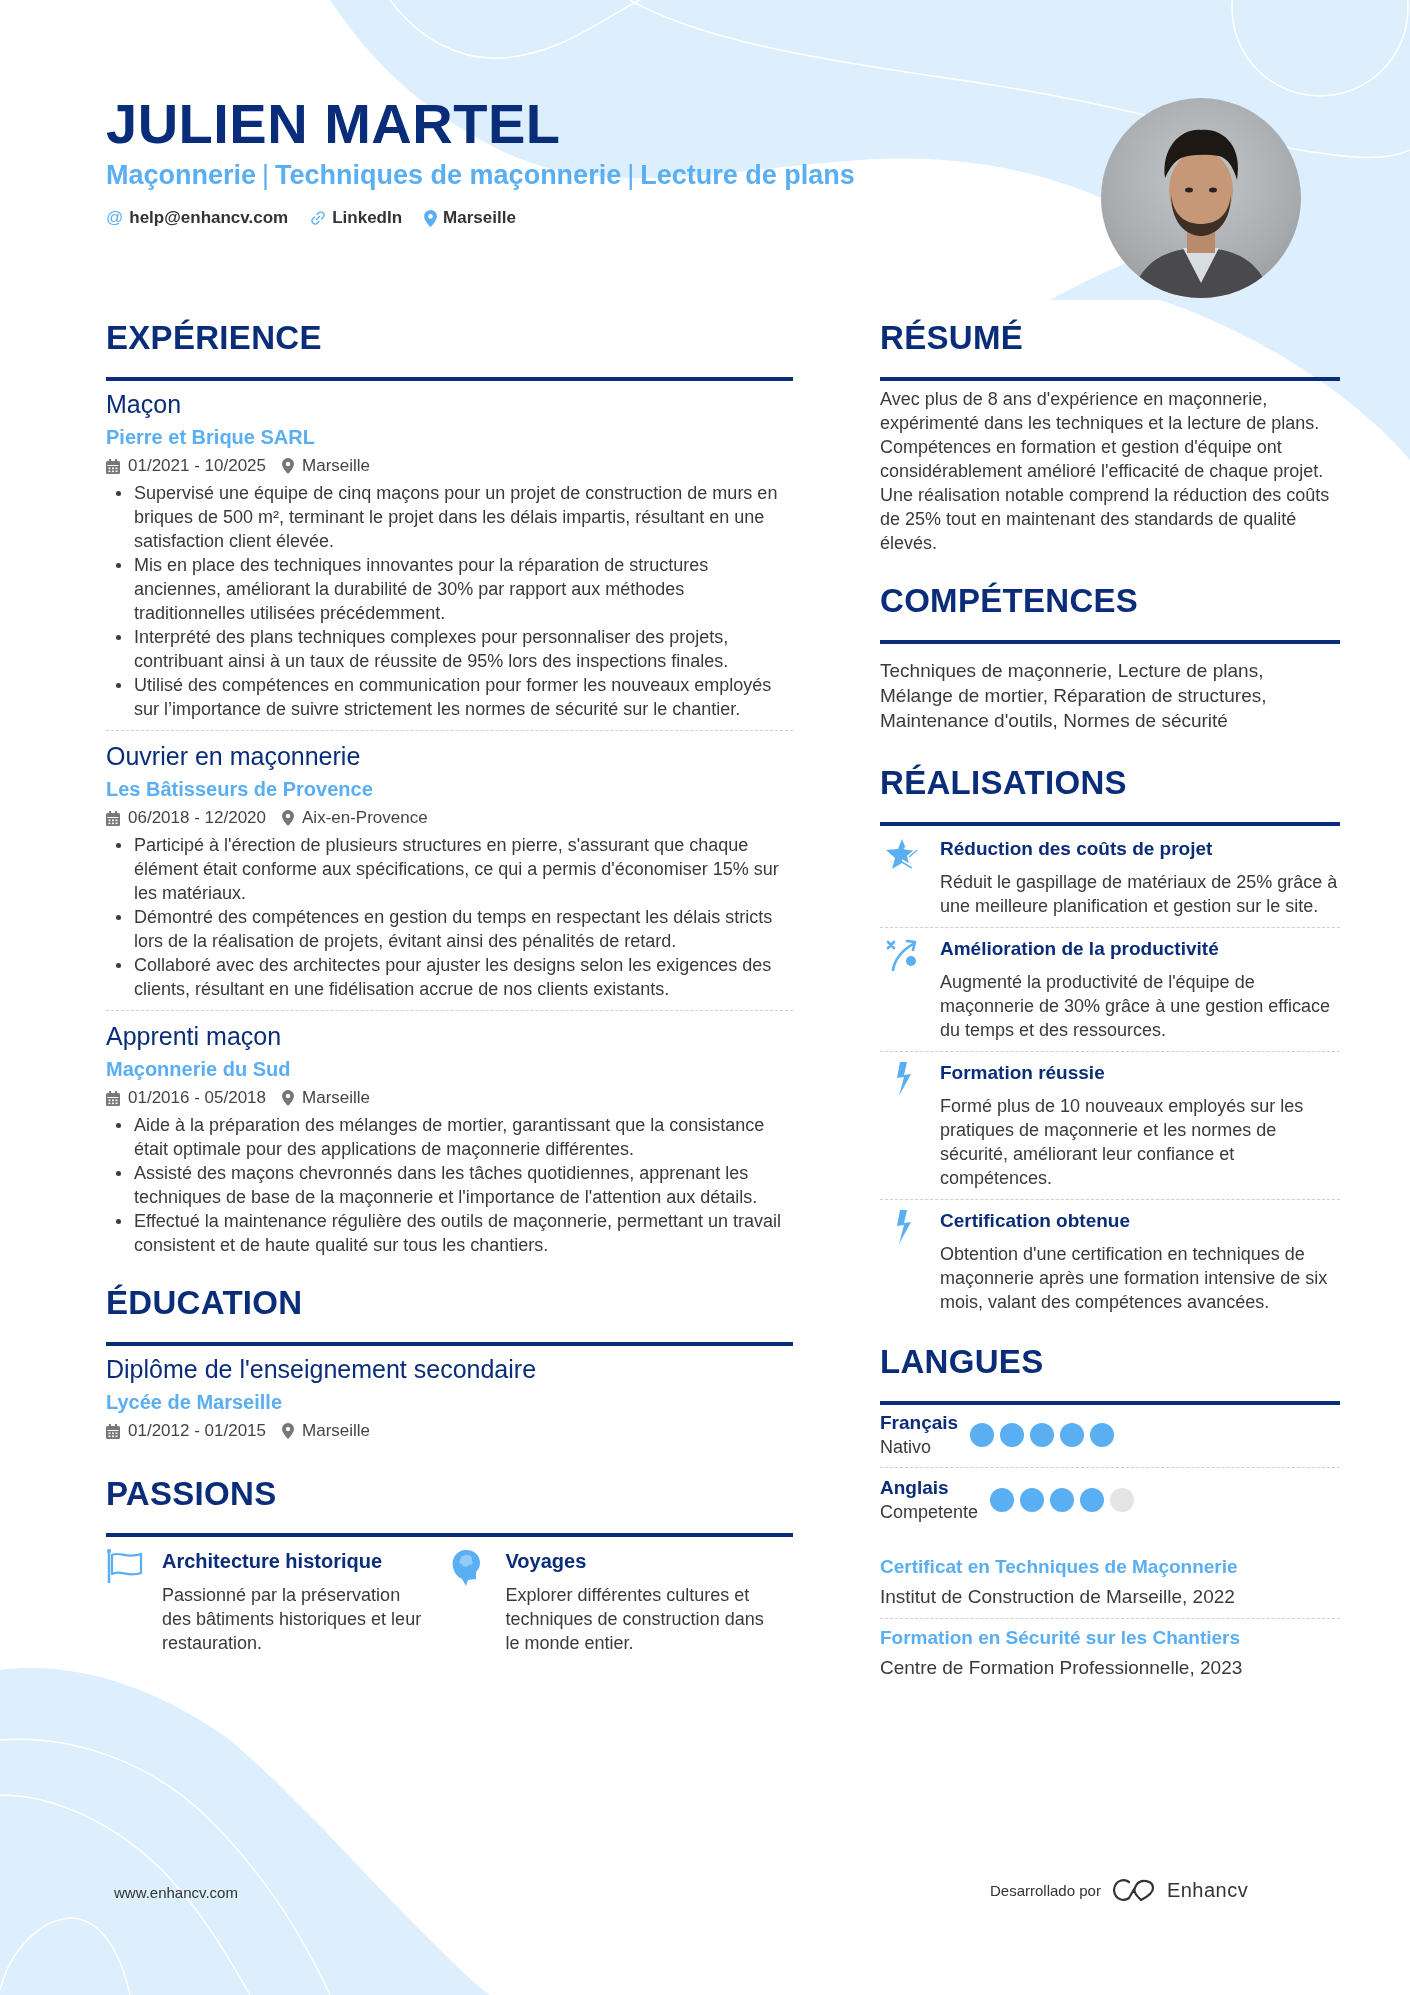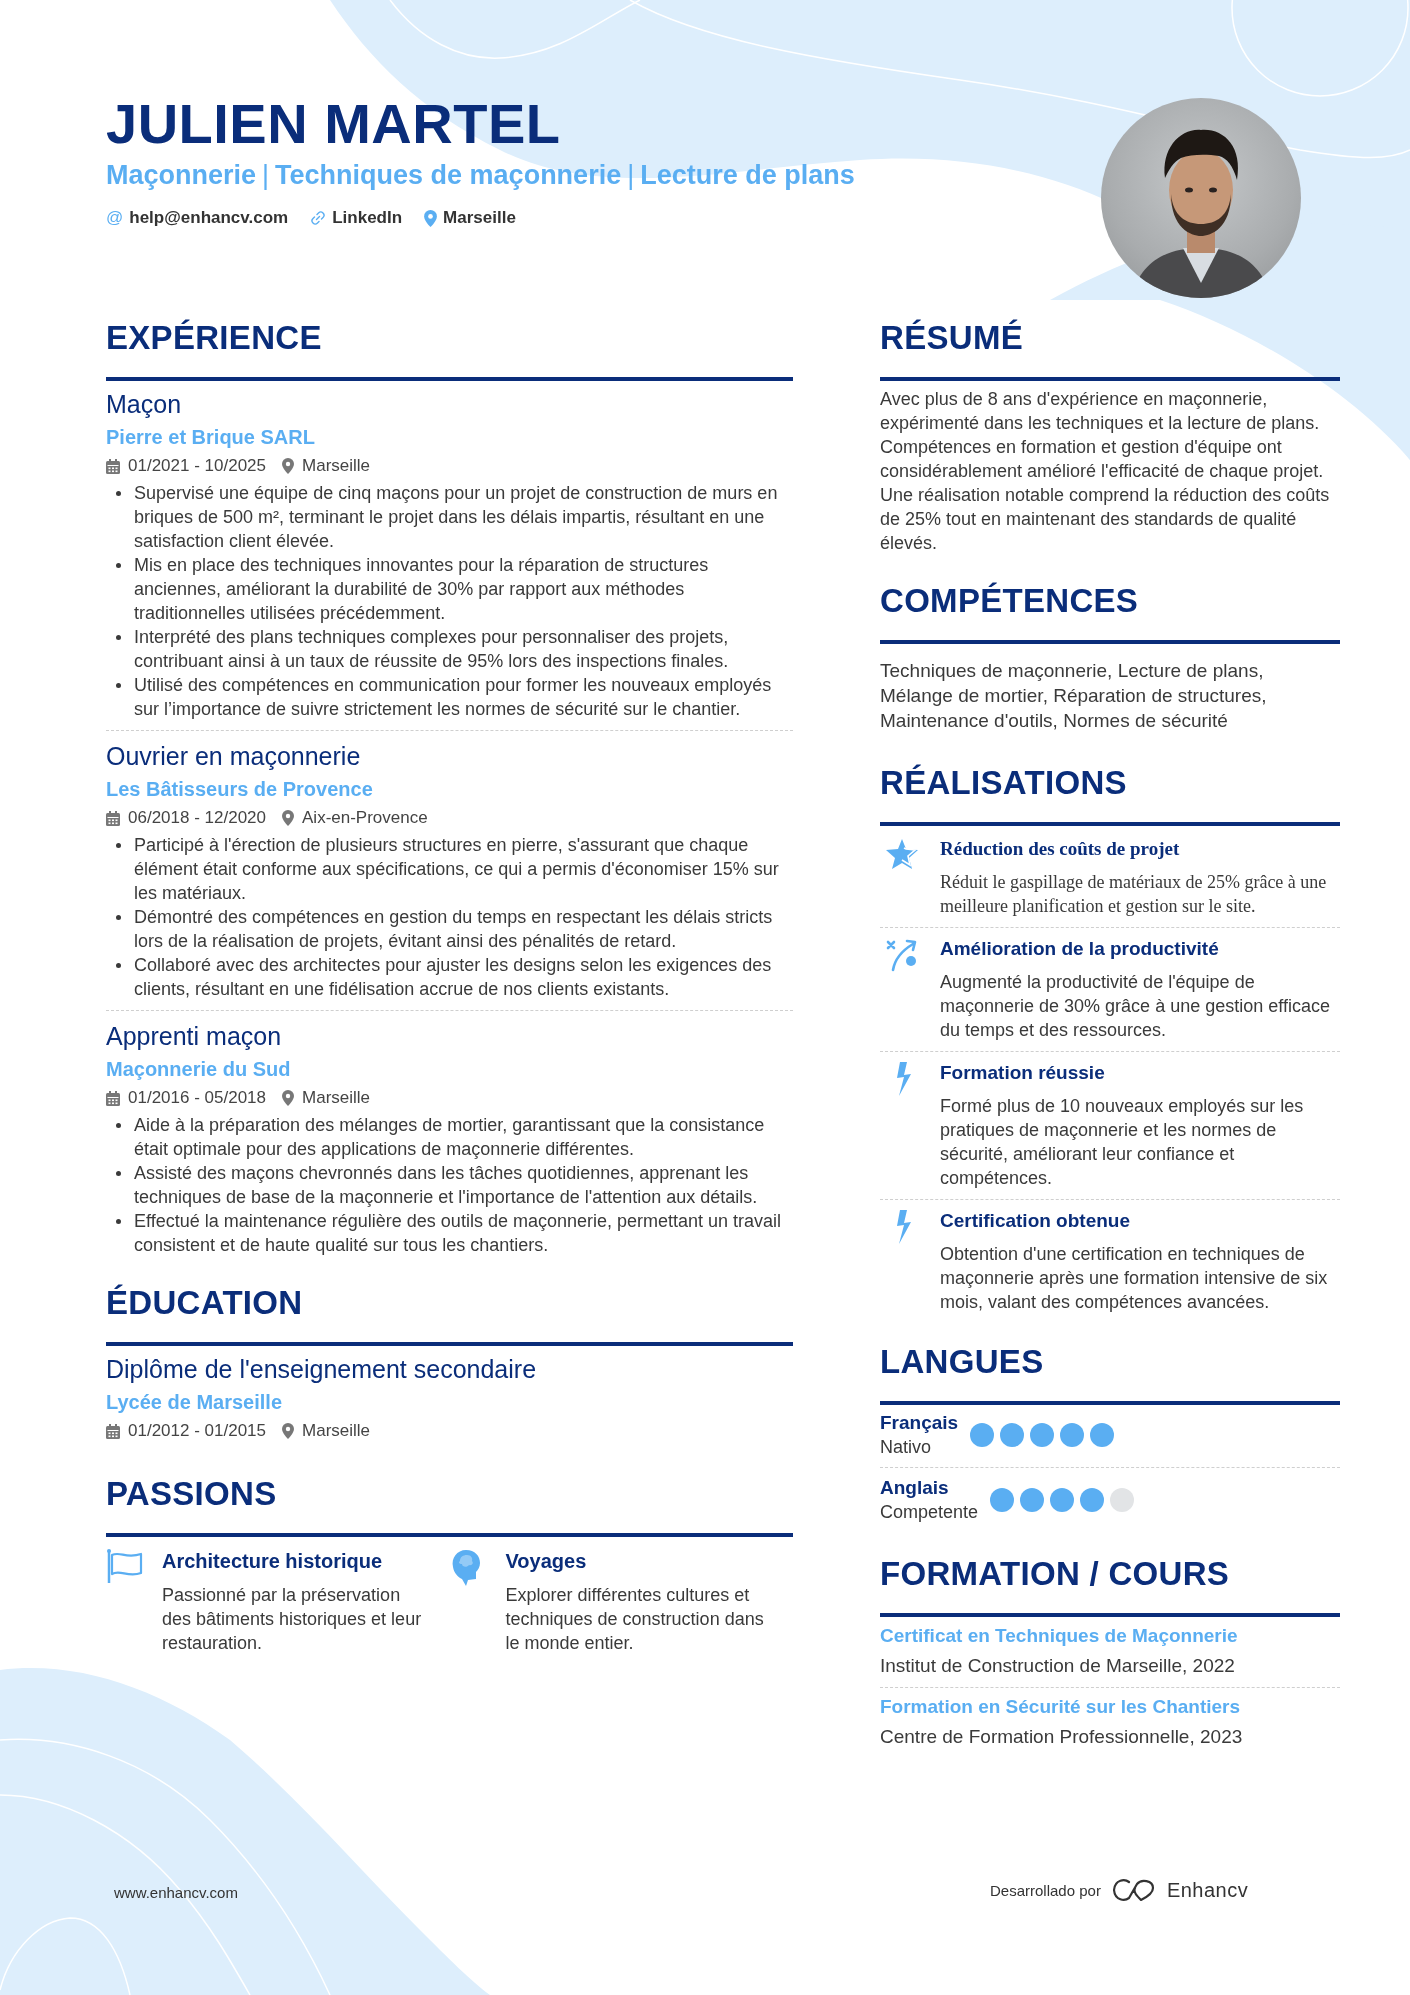--- a/index.html
+++ b/index.html
@@ -341,21 +341,21 @@
     </section>
 
     <section style="margin-top:26px;">
       <div class="sec-title">COMPÉTENCES</div>
       <div class="skills" style="margin-top:14px;">Techniques de maçonnerie, Lecture de plans, Mélange de mortier, Réparation de structures, Maintenance d'outils, Normes de sécurité</div>
     </section>
 
     <section style="margin-top:30px;">
       <div class="sec-title">RÉALISATIONS</div>
 
-      <div class="ach" style="margin-top:10px;font-family:Liberation Serif, serif;">
+      <div class="ach" style="margin-top:10px;">
         <div class="a-ic">
           <svg width="34" height="32" viewBox="0 0 34 32">
               <path d="M17 1 L21 11 L33 12 L24 20 L27 31 L17 25 L7 31 L10 20 L1 12 L13 11 Z" fill="#5aaef2"></path>
               <path d="M17 1 L17 25 L27 31 L24 20 L33 12 L21 11 Z" fill="#ffffff" opacity="0.0"></path>
               <path d="M19 10 L21 11 L30 12 L23 18 L25 27 L17 22" stroke="#ffffff" stroke-width="1.6" fill="none"></path>
             </svg>
         </div>
         <div>
           <div class="a-title">Réduction des coûts de projet</div>
           <div class="a-desc">Réduit le gaspillage de matériaux de 25% grâce à une meilleure planification et gestion sur le site.</div>
@@ -430,21 +430,20 @@
           <span class="dot"></span>
           <span class="dot"></span>
           <span class="dot"></span>
           <span class="dot"></span>
           <span class="dot off"></span>
         </div>
       </div>
     </section>
 
     <section style="margin-top:30px;">
-      <div class="sec-title">FORMATION / COURS</div>
       <div>
         <div class="course-title">Certificat en Techniques de Maçonnerie</div>
         <div class="course-sub">Institut de Construction de Marseille, 2022</div>
       </div>
       <div class="dash" style="margin:8px 0 6px;"></div>
       <div>
         <div class="course-title">Formation en Sécurité sur les Chantiers</div>
         <div class="course-sub">Centre de Formation Professionnelle, 2023</div>
       </div>
     </section>

